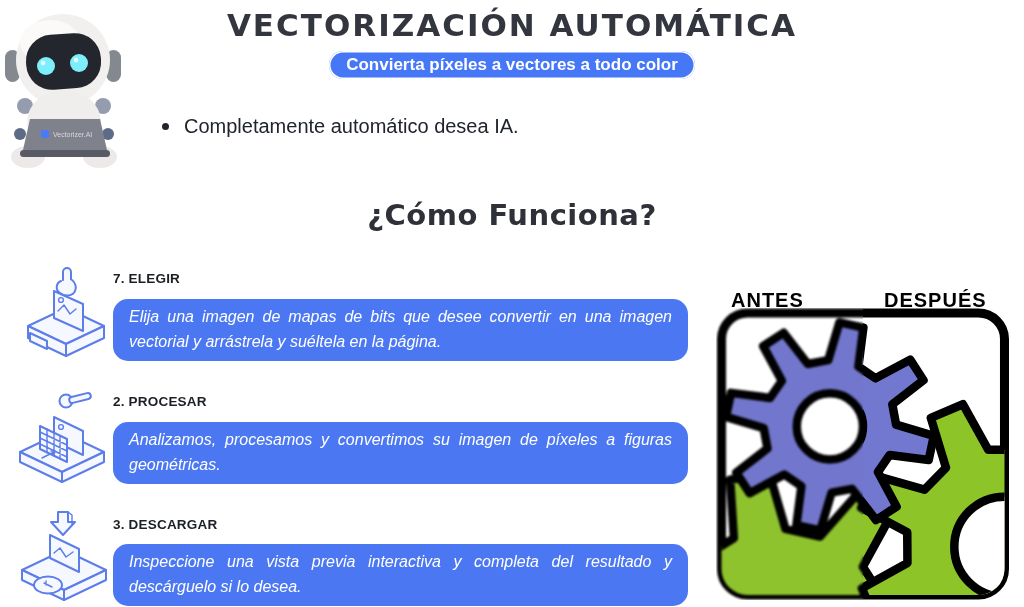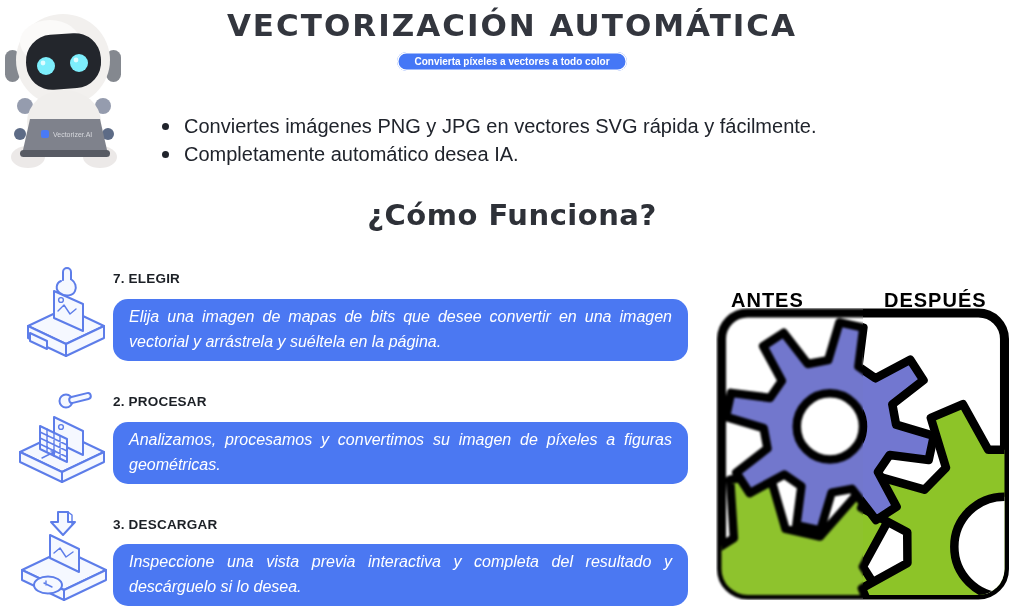--- a/index.html
+++ b/index.html
@@ -12,21 +12,21 @@
   body{position:relative;background:#fff;overflow:hidden;
        font-family:"Liberation Sans",sans-serif;color:var(--body-text);}
 
   
   .robot{position:absolute;left:0;top:4;width:132px;height:172px;}
   .page-title{position:absolute;left:0;right:0;top:7px;text-align:center;
     font-family:"DejaVu Sans",sans-serif;font-weight:800;font-size:31px;
     letter-spacing:2px;color:var(--heading-dark);}
   .badge-row{position:absolute;left:0;right:0;top:51px;text-align:center;}
   .badge{display:inline-block;background:var(--accent-blue);color:#fff;
-    font-weight:700;font-size:10px;padding:4px 17px;border-radius:14px;
+    font-weight:700;font-size:17px;padding:4px 17px;border-radius:14px;
     box-shadow:0 0 0 1.5px #ffffff inset;}
 
   .bullets{position:absolute;left:158px;top:112px;width:760px;
     font-size:20px;line-height:28px;color:var(--body-text);list-style:none;}
   .bullets li{position:relative;padding-left:26px;}
   .bullets li::before{content:"";position:absolute;left:4px;top:11px;
     width:7px;height:7px;border-radius:50%;background:var(--body-text);}
 
   .how-heading{position:absolute;left:0;right:0;top:198px;text-align:center;
     font-family:"DejaVu Sans",sans-serif;font-weight:800;font-size:29px;
@@ -95,21 +95,20 @@
     <text x="53" y="137" font-size="7" fill="#d6d8dd" font-family="Liberation Sans, sans-serif">Vectorizer.AI</text>
   </svg>
 </div>
 
 <h1 class="page-title">VECTORIZACIÓN AUTOMÁTICA</h1>
 <div class="badge-row">
   <span class="badge">Convierta píxeles a vectores a todo color</span>
 </div>
 
 <ul class="bullets">
-  <li>Conviertes imágenes PNG y JPG en vectores SVG rápida y fácilmente.</li>
   <li>Completamente automático desea IA.</li>
 </ul>
 
 <h2 class="how-heading">¿Cómo Funciona?</h2>
 
 <div class="step-icon" id="icon-1">
   <svg viewBox="0 0 92 100">
     <path class="iso" d="M8 62 L46 44 L84 62 L46 80 Z"></path>
     <path class="iso" d="M8 62 L8 74 L46 92 L46 80 Z"></path>
     <path class="iso" d="M84 62 L84 74 L46 92 L46 80 Z"></path>

